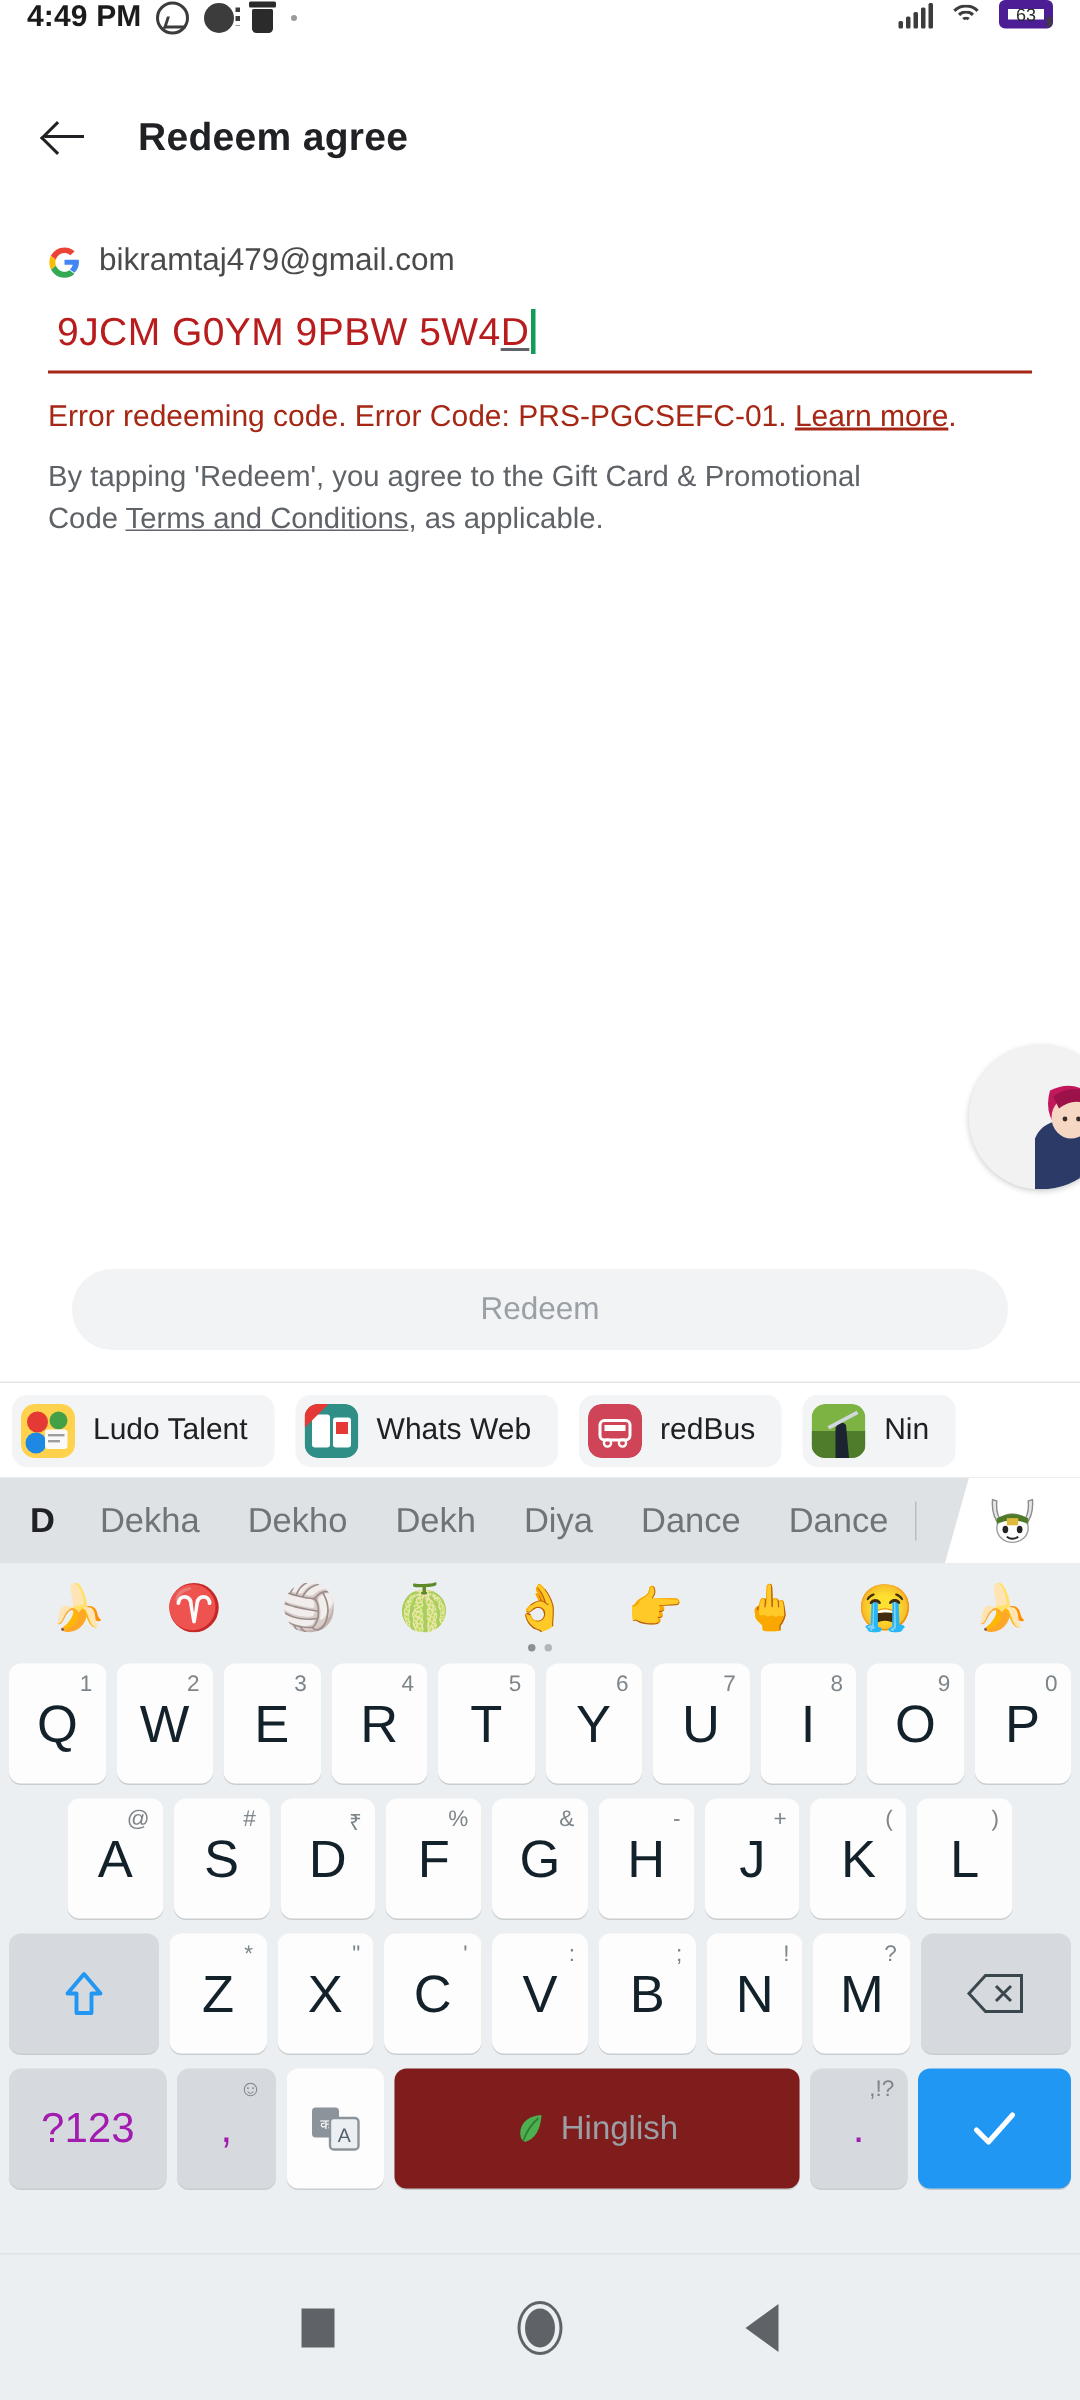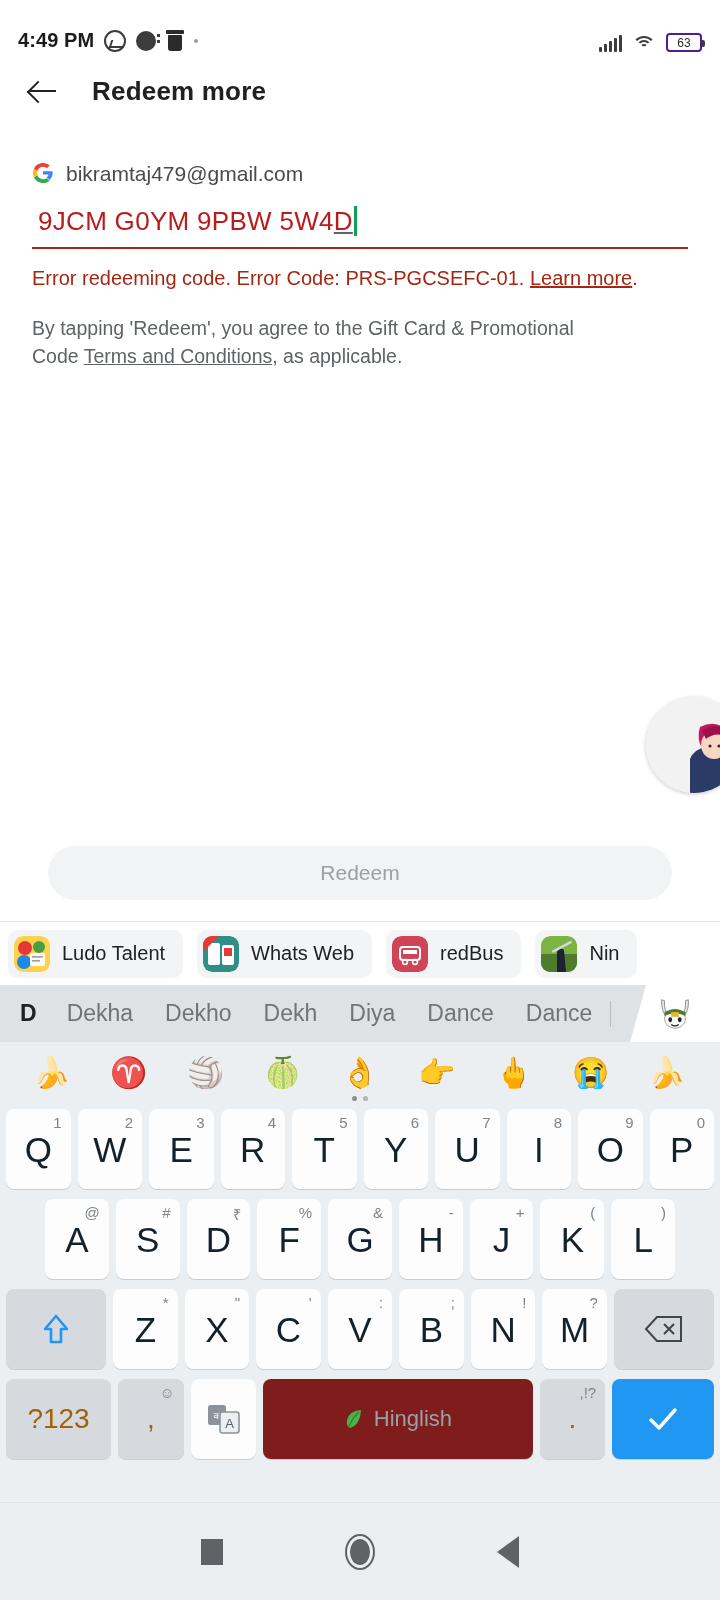--- a/index.html
+++ b/index.html
@@ -6,21 +6,21 @@
   html, body {
     width: 720px; height: 1600px;
     font-family: "Liberation Sans", sans-serif;
     background: #ffffff;
     overflow: hidden;
   }
   #screen { position: relative; width: 720px; height: 1600px; background: #ffffff; }
 
   
   .status-bar {
-    height: 52px; display: flex; align-items: flex-end;
+    height: 52px; display: flex; align-items: flex-start;
     padding: 0 18px; background: #ffffff;
   }
   .status-left { display: flex; align-items: center; gap: 10px; }
   .status-time { font-size: 20px; font-weight: 700; color: #1b1b1b; letter-spacing: .1px; }
   .status-right { margin-left: auto; display: flex; align-items: center; gap: 10px; }
 
   .ic-messenger { width: 22px; height: 22px; border: 2px solid #3c3c3c; border-radius: 50%; position: relative; }
   .ic-messenger::after{ content:""; position:absolute; left:4px; top:8px; width:13px; height:6px;
     border-left:2px solid #3c3c3c; border-bottom:2px solid #3c3c3c; transform: skewX(-18deg);}
   .ic-notif { width: 20px; height: 20px; border-radius: 50%; background: #3c3c3c; position: relative; }
@@ -36,47 +36,47 @@
   .ic-signal i { width:3px; background:#3c3c3c; border-radius:1px; display:block; }
   .ic-signal i:nth-child(1){height:5px}.ic-signal i:nth-child(2){height:8px}
   .ic-signal i:nth-child(3){height:11px}.ic-signal i:nth-child(4){height:14px}
   .ic-signal i:nth-child(5){height:17px}
   .ic-wifi { width:24px;height:18px;position:relative; }
   .ic-wifi span{position:absolute;left:50%;transform:translateX(-50%);border:2.4px solid #3c3c3c;
     border-bottom-color:transparent;border-left-color:transparent;border-right-color:transparent;border-radius:50%;}
   .ic-wifi span:nth-child(1){width:24px;height:24px;top:2px}
   .ic-wifi span:nth-child(2){width:15px;height:15px;top:6px}
   .ic-wifi span:nth-child(3){width:7px;height:7px;top:10px}
-  .ic-batt { width:36px;height:19px;border:2px solid #4c1d95;border-radius:4px;position:relative;
+  .ic-batt { width:36px;height:19px;border:6px solid #4c1d95;border-radius:4px;position:relative;
     display:flex;align-items:center;justify-content:center; }
   .ic-batt::after{content:"";position:absolute;right:-5px;top:5px;width:3px;height:7px;background:#3c3c3c;border-radius:0 2px 2px 0;}
   .ic-batt b{ font-size:12px;font-weight:400;color:#2b2b2b;line-height:1; }
 
   
   .app-bar { height: 78px; display:flex; align-items:center; padding: 0 26px; background:#fff; }
   .back-arrow { width: 34px; height: 34px; position: relative; cursor: pointer; }
   .back-arrow::before{content:"";position:absolute;left:4px;top:16px;width:26px;height:2.4px;background:#202124;}
   .back-arrow::after{content:"";position:absolute;left:4px;top:10px;width:14px;height:14px;
     border-left:2.4px solid #202124;border-bottom:2.4px solid #202124;transform:rotate(45deg);}
   .app-title { font-size: 26px; font-weight: 700; color: #202124; margin-left: 32px; letter-spacing:.2px; }
 
   
   .content { padding: 32px 32px 0 32px; background:#fff; }
-  .account-row { display:flex; align-items:flex-start; gap:12px; margin-bottom: 14px; }
+  .account-row { display:flex; align-items:flex-end; gap:12px; margin-bottom: 14px; }
   .g-logo { width:22px;height:22px;flex:0 0 22px; }
   .account-email { font-size:21px; color:#4a4a4a; }
 
   .code-field { position: relative; padding: 6px 4px 10px 6px; border-bottom: 2.5px solid #a52714; }
   .code-text { font-size: 26px; color: #b91c1c; letter-spacing:.3px; white-space: nowrap; display:inline-block; }
   .code-text .composing { text-decoration: underline; text-decoration-color:#5f6368; }
   .caret { display:inline-block; width:3px; height:30px; background:#0f9d58; vertical-align:-6px; margin-left:1px; }
 
   .error-line { margin-top: 16px; font-size: 20px; color:#a52714; line-height:1.35; }
   .error-line a { color:#a52714; text-decoration: underline; }
-  .terms { margin-top: 22px; font-size: 19.5px; color:#5f6368; line-height:1.45; }
+  .terms { margin-top: 12px; font-size: 19.5px; color:#5f6368; line-height:1.45; }
   .terms u { }
 
   
   .chat-head {
     position:absolute; right:-22px; top:697px; width:96px; height:96px; border-radius:50%;
     overflow:hidden; background:#f4f4f4; box-shadow: 0 1px 4px rgba(0,0,0,.22);
   }
 
   
   .redeem-wrap { position:absolute; left:0; right:0; top:846px; padding: 0 48px; }
@@ -115,21 +115,21 @@
 
   .kb-row { display:flex; justify-content:center; gap:7px; padding: 5px 6px; }
   .key {
     position:relative; background:#fdfdfd; border-radius:8px; height:80px; flex:1 1 0;
     display:flex; align-items:center; justify-content:center;
     box-shadow: 0 1px 0 rgba(0,0,0,.14);
   }
   .key .main { font-size:35px; color:#13212b; font-weight:400; line-height:1; }
   .key .sup { position:absolute; top:5px; right:9px; font-size:15px; color:#7d858a; }
   .key.fn { background:#d6dade; }
-  .key.fn .main { font-size:28px; color:#a16207; }
+  .key.fn .main { font-size:28px; color:#a21caf; }
   .row2 { padding-left: 45px; padding-right: 45px; }
   .key.shift { flex: 1.55 1 0; }
   .key.bksp  { flex: 1.55 1 0; }
   .key.sym   { flex: 1.6 1 0; }
   .key.comma { flex: 1.0 1 0; }
   .key.lang  { flex: 1.0 1 0; background:#fdfdfd; }
   .key.space { flex: 4.1 1 0; background:#7f1d1d; }
   .key.period{ flex: 1.0 1 0; }
   .key.enter { flex: 1.55 1 0; background:#1f97f3; }
   .space-label { font-size:22px; color:#9aa0a6; display:flex; align-items:center; gap:10px; }
@@ -171,21 +171,21 @@
           <span></span>
         </span>
       <span class="ic-batt">
         <b>63</b>
       </span>
     </div>
   </div>
 
   <div class="app-bar">
     <div class="back-arrow"></div>
-    <div class="app-title">Redeem more</div>
+    <div class="app-title">Redeem agree</div>
   </div>
 
   <div class="content">
 
     <div class="account-row">
       <svg class="g-logo" viewBox="0 0 48 48">
         <path fill="#4285F4" d="M45 24c0-1.6-.1-2.7-.4-3.9H24v7.1h12c-.2 1.9-1.5 4.7-4.4 6.6l6.7 5.2C42.2 35.4 45 30.2 45 24z"></path>
         <path fill="#34A853" d="M24 46c5.9 0 10.9-2 14.5-5.3l-6.9-5.3c-1.8 1.3-4.3 2.2-7.6 2.2-5.8 0-10.7-3.8-12.5-9.1l-7.1 5.5C8.1 41.1 15.4 46 24 46z"></path>
         <path fill="#FBBC05" d="M11.5 28.5c-.5-1.4-.8-2.9-.8-4.5s.3-3.1.7-4.5l-7.1-5.5C2.8 17 2 20.4 2 24s.8 7 2.3 10z"></path>
         <path fill="#EA4335" d="M24 10.2c4.1 0 6.9 1.8 8.5 3.3l6.2-6C34.9 4 29.9 2 24 2 15.4 2 8.1 6.9 4.3 14l7.1 5.5c1.9-5.3 6.8-9.3 12.6-9.3z"></path>

